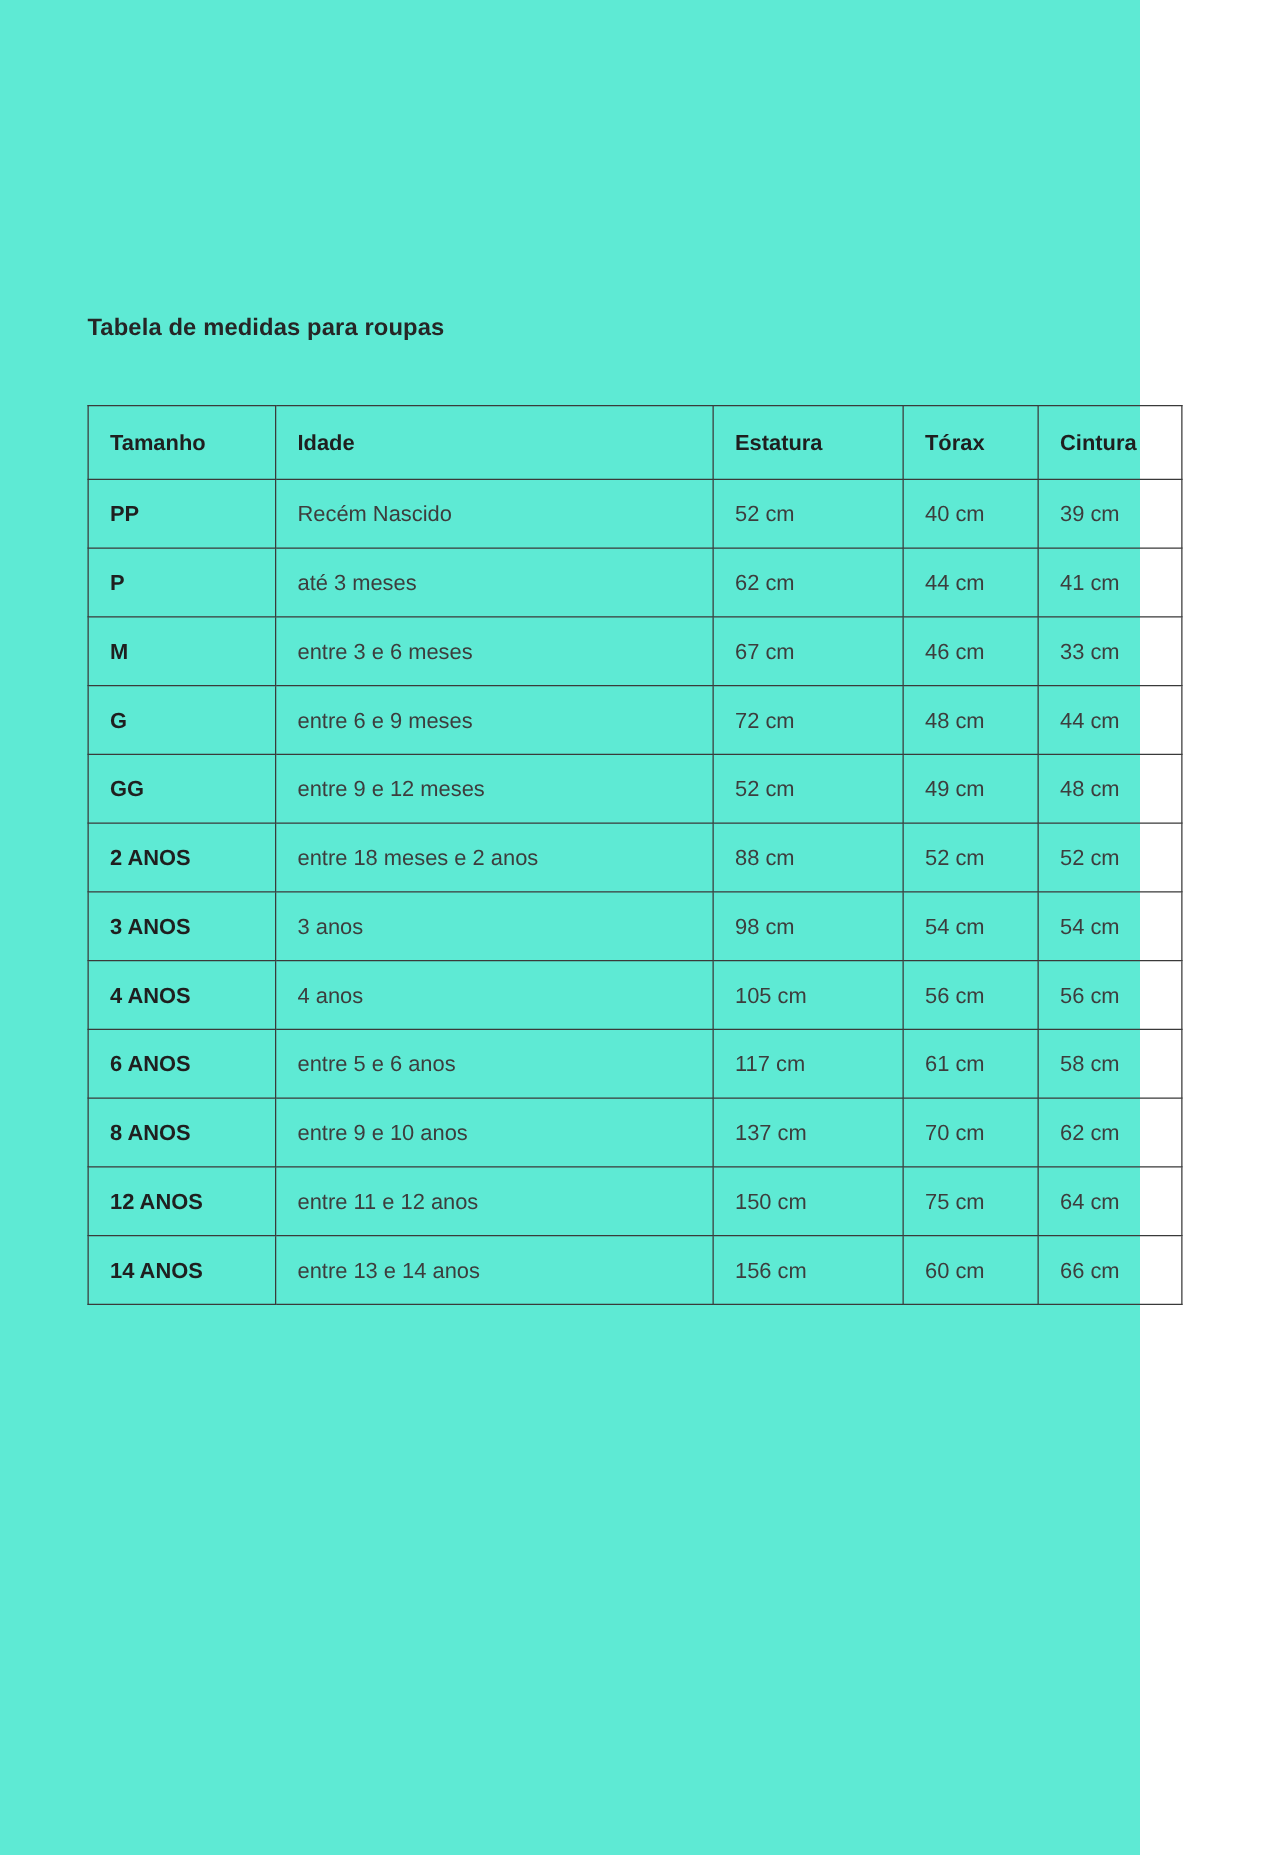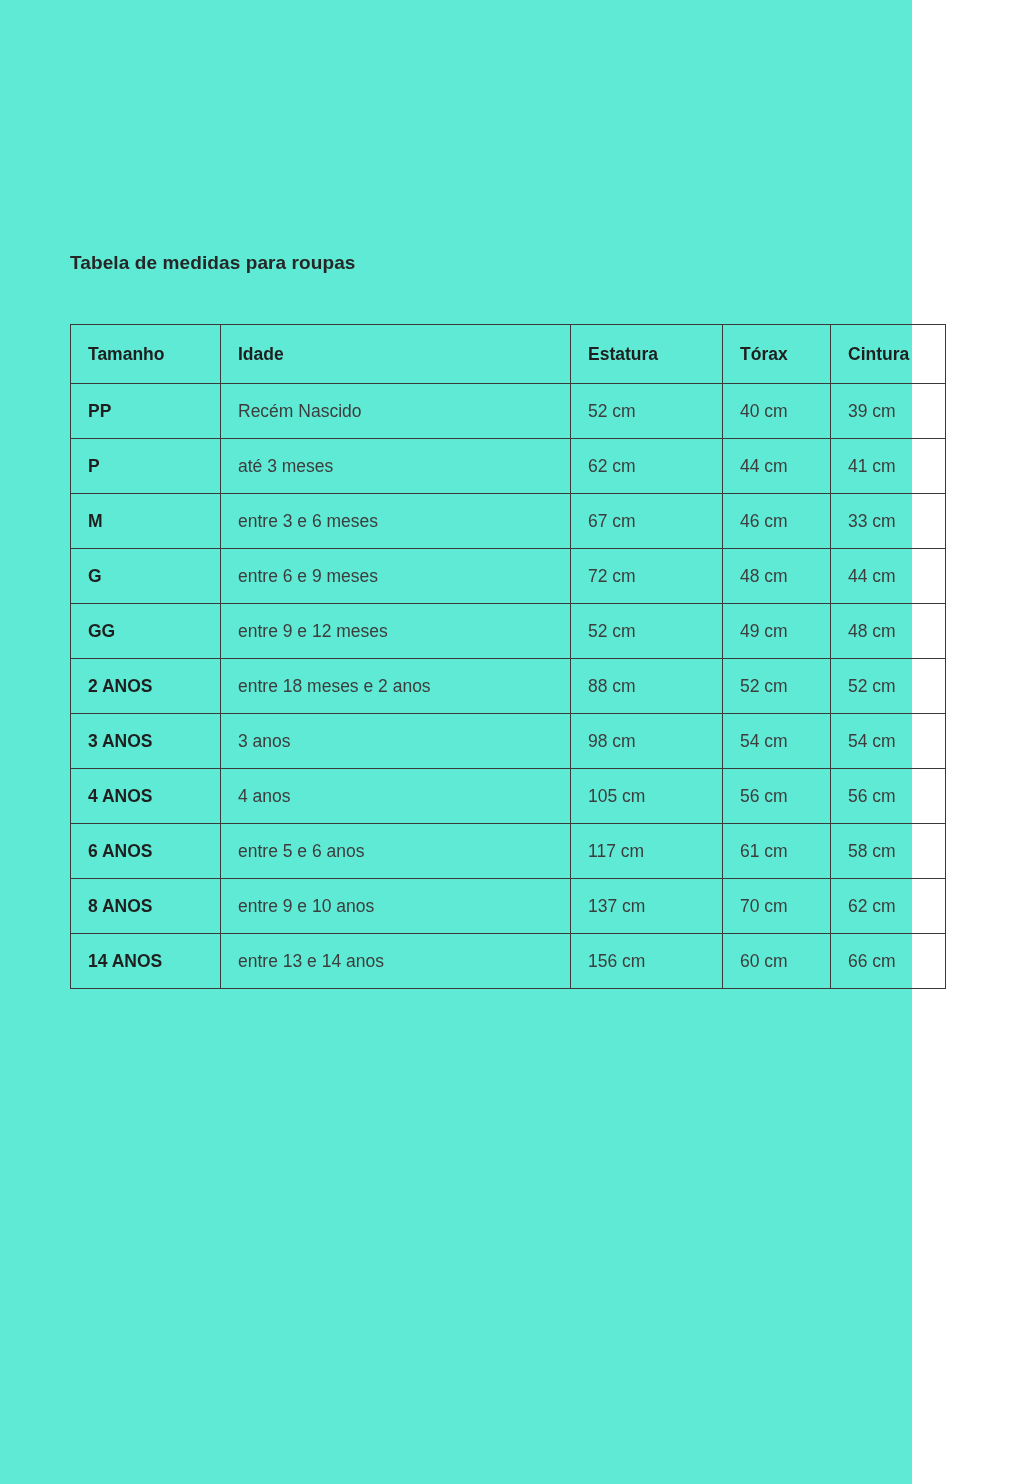--- a/index.html
+++ b/index.html
@@ -163,20 +163,27 @@
           <td>58 cm</td>
         </tr>
         <tr>
           <td class="size-cell">8 ANOS</td>
           <td>entre 9 e 10 anos</td>
           <td>137 cm</td>
           <td>70 cm</td>
           <td>62 cm</td>
         </tr>
         <tr>
+          <td class="size-cell">12 ANOS</td>
+          <td>entre 11 e 12 anos</td>
+          <td>150 cm</td>
+          <td>75 cm</td>
+          <td>64 cm</td>
+        </tr>
+        <tr>
           <td class="size-cell">14 ANOS</td>
           <td>entre 13 e 14 anos</td>
           <td>156 cm</td>
           <td>60 cm</td>
           <td>66 cm</td>
         </tr>
       </tbody>
     </table>
   </div>
 

